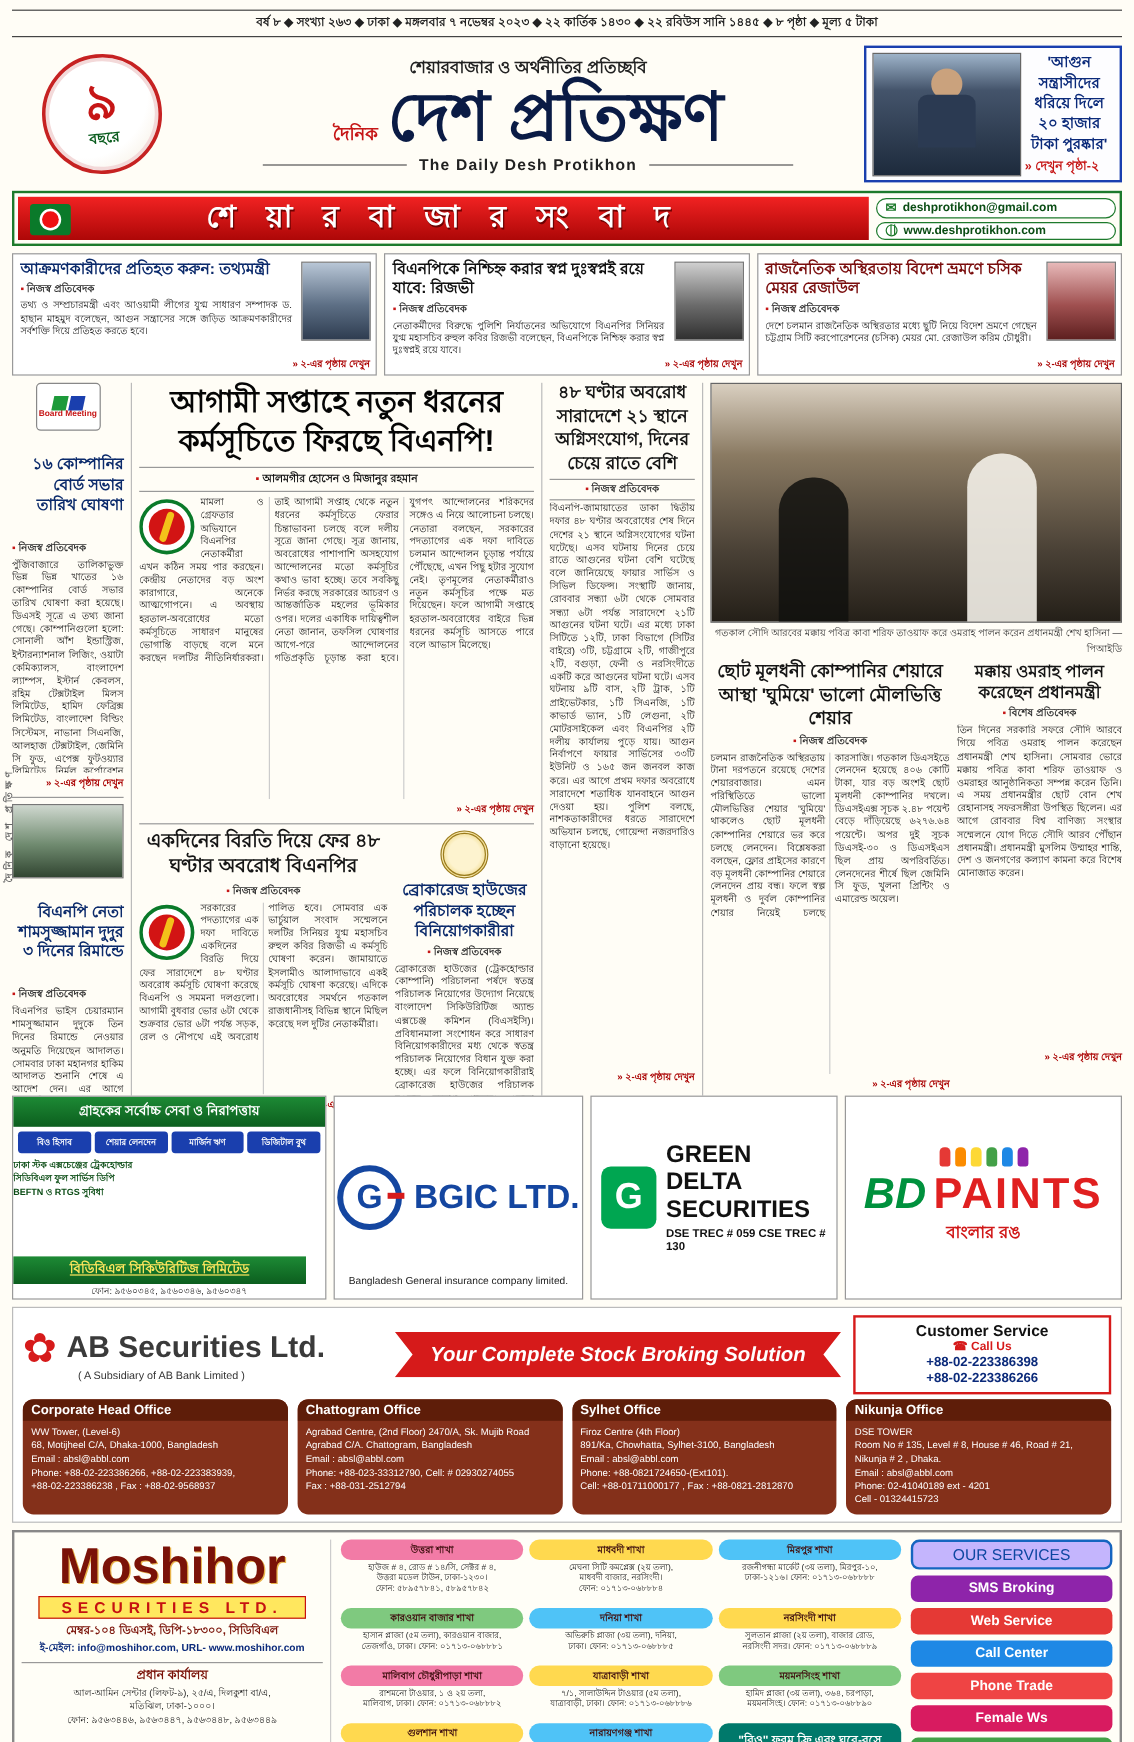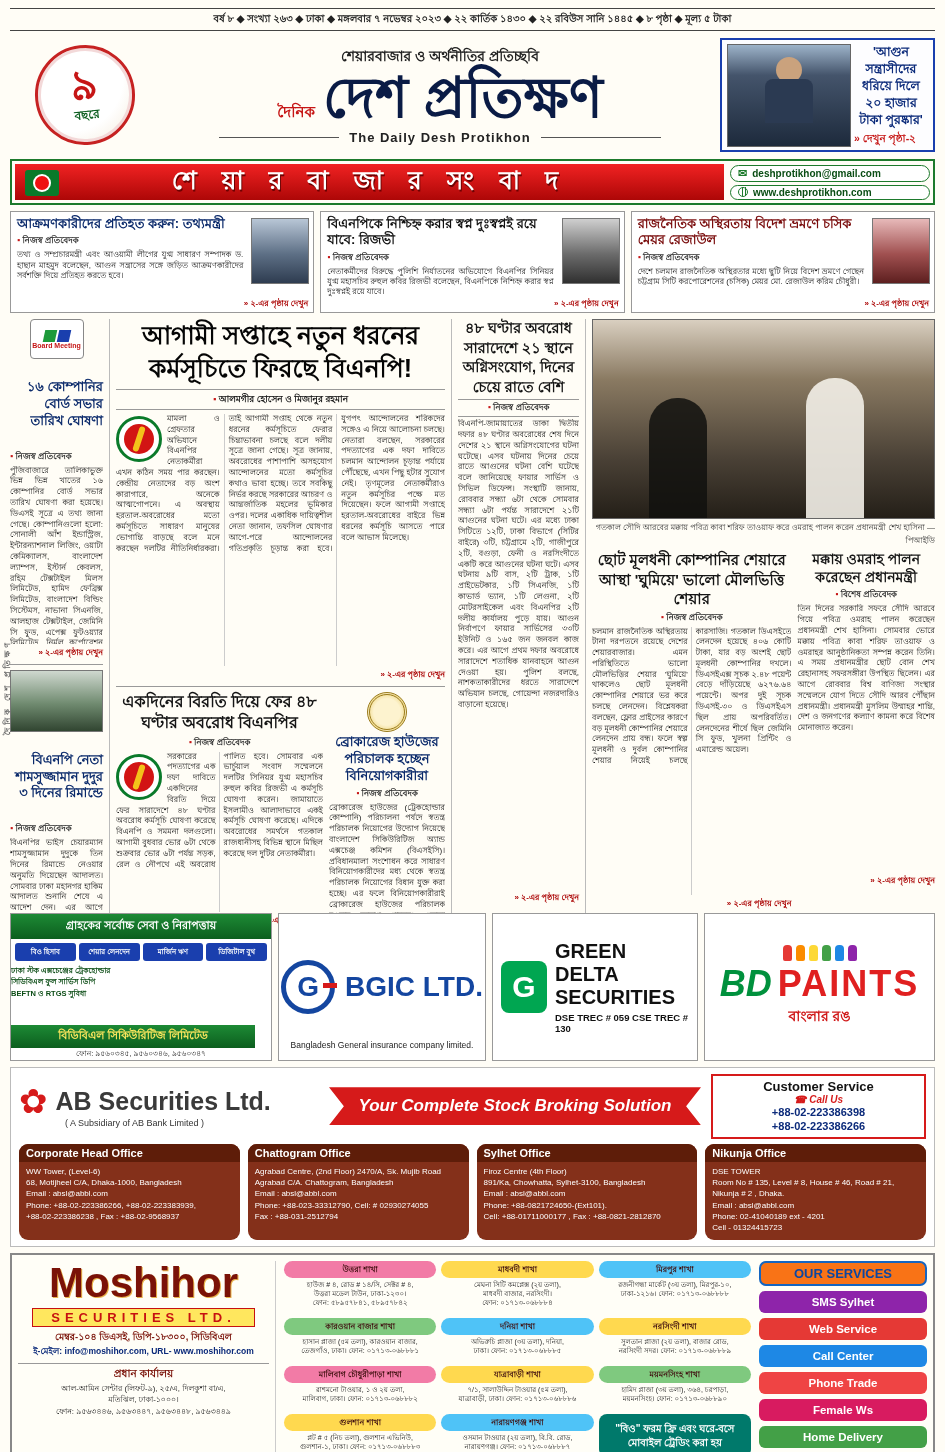--- a/index.html
+++ b/index.html
@@ -119,30 +119,30 @@
   .right-arts{ display:grid; grid-template-columns:1.45fr 1fr; gap:6px; }
   .rartA h3{ font-size:15px; line-height:1.3; text-align:center; }
   .rartA .body-text{ column-count:2; column-gap:8px; column-rule:1px solid #ccc; height:268px; }
   .rartB h3{ font-size:14px; line-height:1.3; text-align:center; }
   .rartB .body-text{ height:268px; }
 
   .vstrip{ position:absolute; left:1px; top:640px; writing-mode:vertical-rl; transform:rotate(180deg);
            font-size:8px; color:#666; letter-spacing:3px; font-weight:bold; }
 
   
-  .ads{ display:grid; grid-template-columns:262px 208px 206px 1fr; gap:6px; height:148px; margin-bottom:6px; }
+  .ads{ display:grid; grid-template-columns:262px 208px 206px 1fr; gap:6px; height:170px; margin-bottom:6px; }
   .ad{ border:1px solid #999; background:#fff; overflow:hidden; position:relative; }
   .bdbl-head{ background:linear-gradient(180deg,#1d8a35,#0c5e1e); color:#fff; text-align:center;
               font-size:11px; font-weight:bold; padding:3px; }
   .bdbl-chips{ display:flex; gap:3px; padding:4px; }
   .bdbl-chips span{ flex:1; background:#1a3fae; color:#fff; font-size:7px; font-weight:bold;
                     text-align:center; border-radius:3px; padding:3px 1px; }
   .bdbl-lines{ font-size:7.5px; font-weight:bold; color:#0c4d16; text-align:left; line-height:1.5; }
   .bdbl-foot{ position:absolute; left:0; right:16px; bottom:12px; background:linear-gradient(180deg,#1d8a35,#0c5e1e);
-              color:#ffe75e; text-align:center; font-weight:bold; font-size:11px; padding:2px; }
+              color:#ffe75e; text-align:center; font-weight:bold; font-size:11px; padding:2px;text-decoration:underline; }
   .bdbl-phone{ position:absolute; left:0; right:0; bottom:0; text-align:center; font-size:7.5px; color:#222; }
   .bgic{ display:flex; align-items:center; justify-content:center; gap:10px; }
   .bgic-logo{ width:54px; height:54px; border:5px solid #1446a0; border-radius:50%; color:#1446a0;
               font-size:28px; font-weight:900; display:flex; align-items:center; justify-content:center; position:relative;}
   .bgic-logo::after{ content:""; position:absolute; right:-7px; top:18px; width:14px; height:5px; background:#d61a1a; }
   .bgic-name{ font-size:28px; font-weight:900; color:#1446a0; }
   .bgic-tag{ font-size:8.5px; color:#222; position:absolute; bottom:10px; left:0; right:0; text-align:center; }
   .gdelta{ display:flex; align-items:center; gap:8px; padding:0 8px; }
   .gd-logo{ width:52px; height:52px; background:#00a651; border-radius:8px; color:#fff; font-size:30px;
             font-weight:900; display:flex; align-items:center; justify-content:center; }
@@ -161,21 +161,21 @@
   .ab-top{ display:grid; grid-template-columns:300px 1fr 215px; gap:10px; align-items:center; height:62px; }
   .ab-brand{ display:flex; align-items:center; gap:8px; }
   .ab-flower{ color:#d61a1a; font-size:34px; line-height:1; }
   .ab-name{ font-size:25px; font-weight:900; color:#3a3a3a; }
   .ab-subsid{ font-size:9px; color:#333; margin-left:46px; }
   .ab-ribbon{ background:#d61a1a; color:#fff; font-style:italic; font-weight:bold; font-size:17px;
               text-align:center; padding:9px 16px;
               clip-path:polygon(0 0,100% 0,96% 50%,100% 100%,0 100%,4% 50%); }
   .ab-cs{ border:2px solid #d61a1a; border-radius:0; text-align:center; padding:3px; font-size:10px; }
   .ab-cs .t{ font-weight:900; font-size:13px; color:#111; }
-  .ab-cs .c{ color:#d61a1a; font-weight:bold; font-style:italic; }
+  .ab-cs .c{ color:#d61a1a; font-weight:bold; }
   .ab-cs .p{ color:#0b2a7a; font-weight:900; font-size:11px; line-height:1.3; }
   .ab-offices{ display:grid; grid-template-columns:repeat(4,1fr); gap:8px; margin-top:8px; }
   .office{ background:#84301a; border-radius:9px; color:#fff; overflow:hidden; height:96px; }
   .office h5{ background:#5e1d09; font-size:11px; padding:3px 7px; }
   .office .olines{ padding:4px 7px; font-size:8px; line-height:1.4; white-space:pre-line; }
 
   
   .mosh{ border:2px solid #888; padding:6px; display:grid; grid-template-columns:258px 1fr 168px; gap:8px;
          height:212px; background:#fffef7; }
   .mo-left{ text-align:center; border-right:1px solid #ccc; padding-right:6px; }
@@ -186,22 +186,22 @@
   .mo-email{ font-size:8.5px; font-weight:bold; color:#0b2a7a; }
   .mo-hot{ font-size:10.5px; font-weight:bold; color:#7a1208; border-top:1px solid #999; margin-top:4px; padding-top:2px; }
   .mo-ho{ font-size:7.8px; line-height:1.45; color:#222; white-space:pre-line; }
   .mo-mid{ display:grid; grid-template-columns:1fr 1fr 1fr; gap:5px; }
   .branch .pill{ border-radius:10px; text-align:center; font-weight:bold; font-size:8px; padding:2px 3px;
                  color:#401010; margin-bottom:2px; }
   .pc1{ background:#f27ba6; } .pc2{ background:#4fc3f7; } .pc3{ background:#ffd94f; } .pc4{ background:#7fc97f; }
   .branch .btext{ font-size:7px; line-height:1.3; text-align:center; white-space:pre-line; color:#222; }
   .bo-box{ background:#00796b; color:#fff; border-radius:8px; display:flex; align-items:center;
            justify-content:center; text-align:center; font-weight:bold; font-size:10px; padding:4px; line-height:1.4;}
-  .svc-head{ border:2px solid #1565c0; color:#0d47a1; font-weight:700; text-align:center; border-radius:7px;
-             padding:3px; font-size:13px; margin-bottom:5px; background:#f97316; }
+  .svc-head{ border:2px solid #1565c0; color:#0d47a1; font-weight:400; text-align:center; border-radius:7px;
+             padding:3px; font-size:13px; margin-bottom:5px; background:#c4b5fd; }
   .svc{ color:#fff; font-weight:bold; text-align:center; border-radius:6px; padding:5px 2px; font-size:11.5px;
         margin-bottom:5px; }
   .s1{ background:#8e24aa; } .s2{ background:#e53935; } .s3{ background:#1e88e5; }
   .s4{ background:#ef4444; } .s5{ background:#d81b60; } .s6{ background:#43a047; }
 </style>
 </head>
 <body>
 
 <div class="page">
 
@@ -523,21 +523,21 @@
         </div>
       <div class="branch">
           <div class="pill pc2">নারায়ণগঞ্জ শাখা</div>
           <div class="btext">ওসমান টাওয়ার (২য় তলা), বি.বি. রোড,
 নারায়ণগঞ্জ। ফোন: ০১৭১৩-০৬৮৮৮৭</div>
         </div>
       <div class="bo-box">"বিও" ফরম ফ্রি এবং ঘরে-বসে মোবাইল ট্রেডিং করা হয়</div>
     </div>
     <div>
       <div class="svc-head">OUR SERVICES</div>
-      <div class="svc s1">SMS Sylhet</div>
+      <div class="svc s1">SMS Broking</div>
       <div class="svc s2">Web Service</div>
       <div class="svc s3">Call Center</div>
       <div class="svc s4">Phone Trade</div>
       <div class="svc s5">Female Ws</div>
       <div class="svc s6">Home Delivery</div>
     </div>
   </div>
 
 </div>
 

